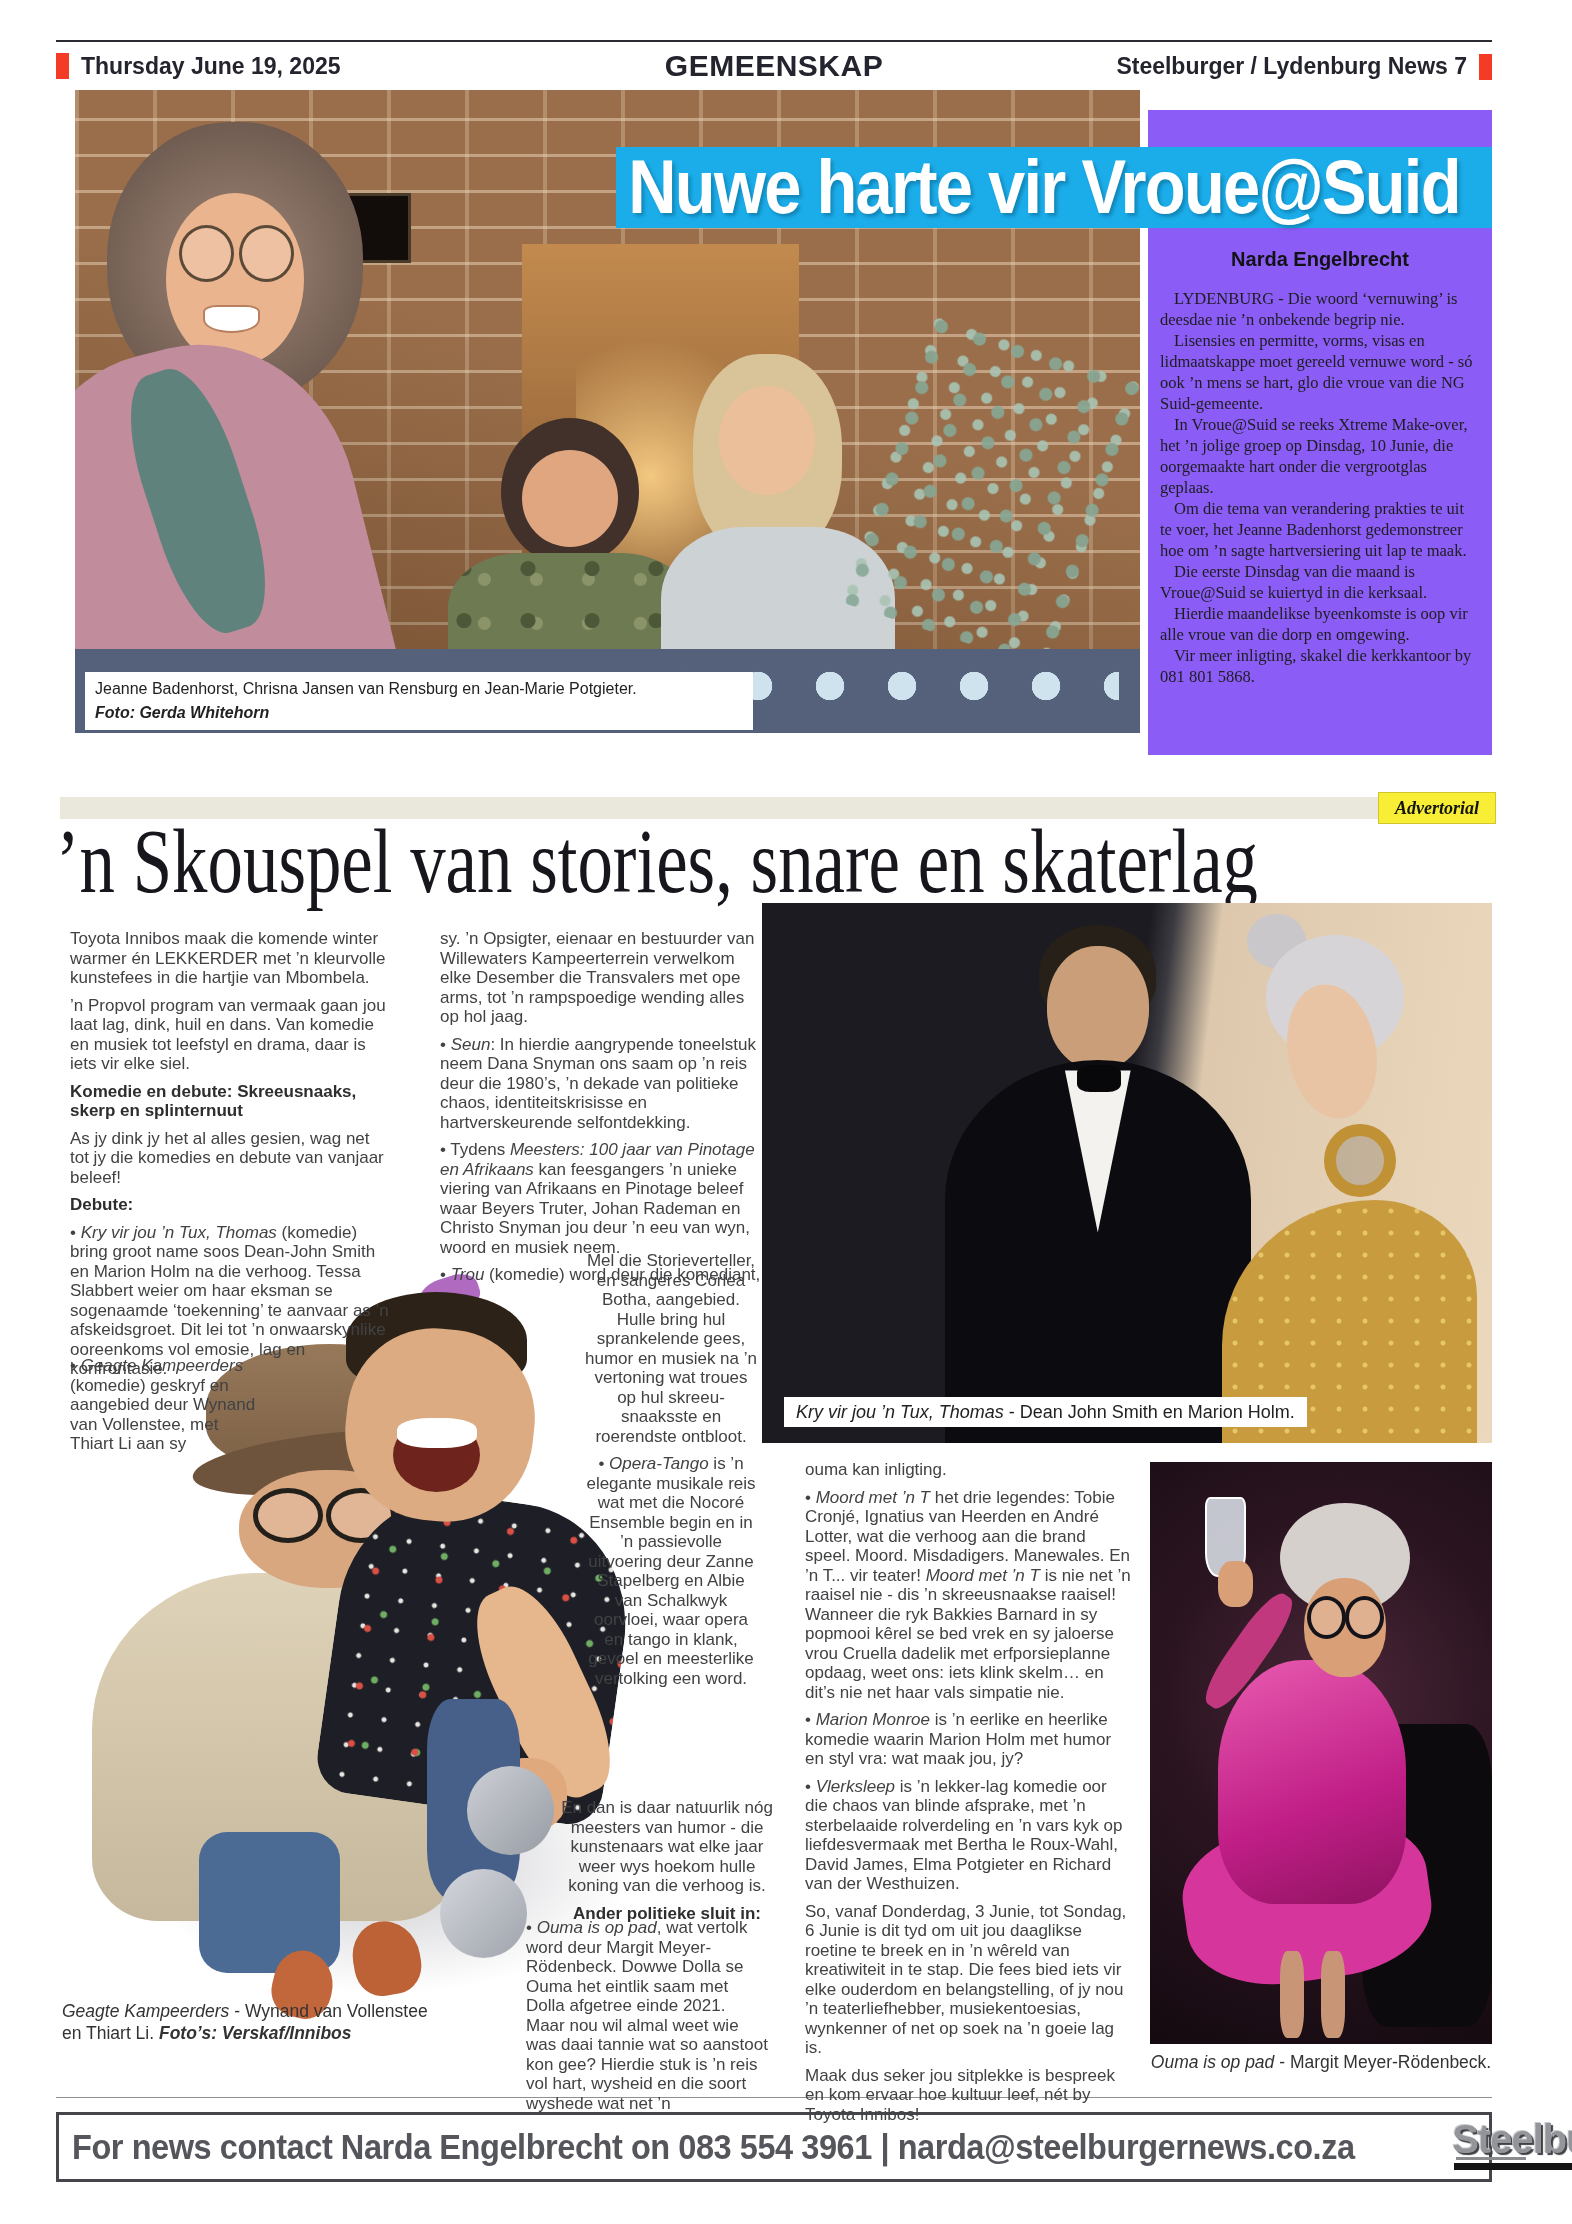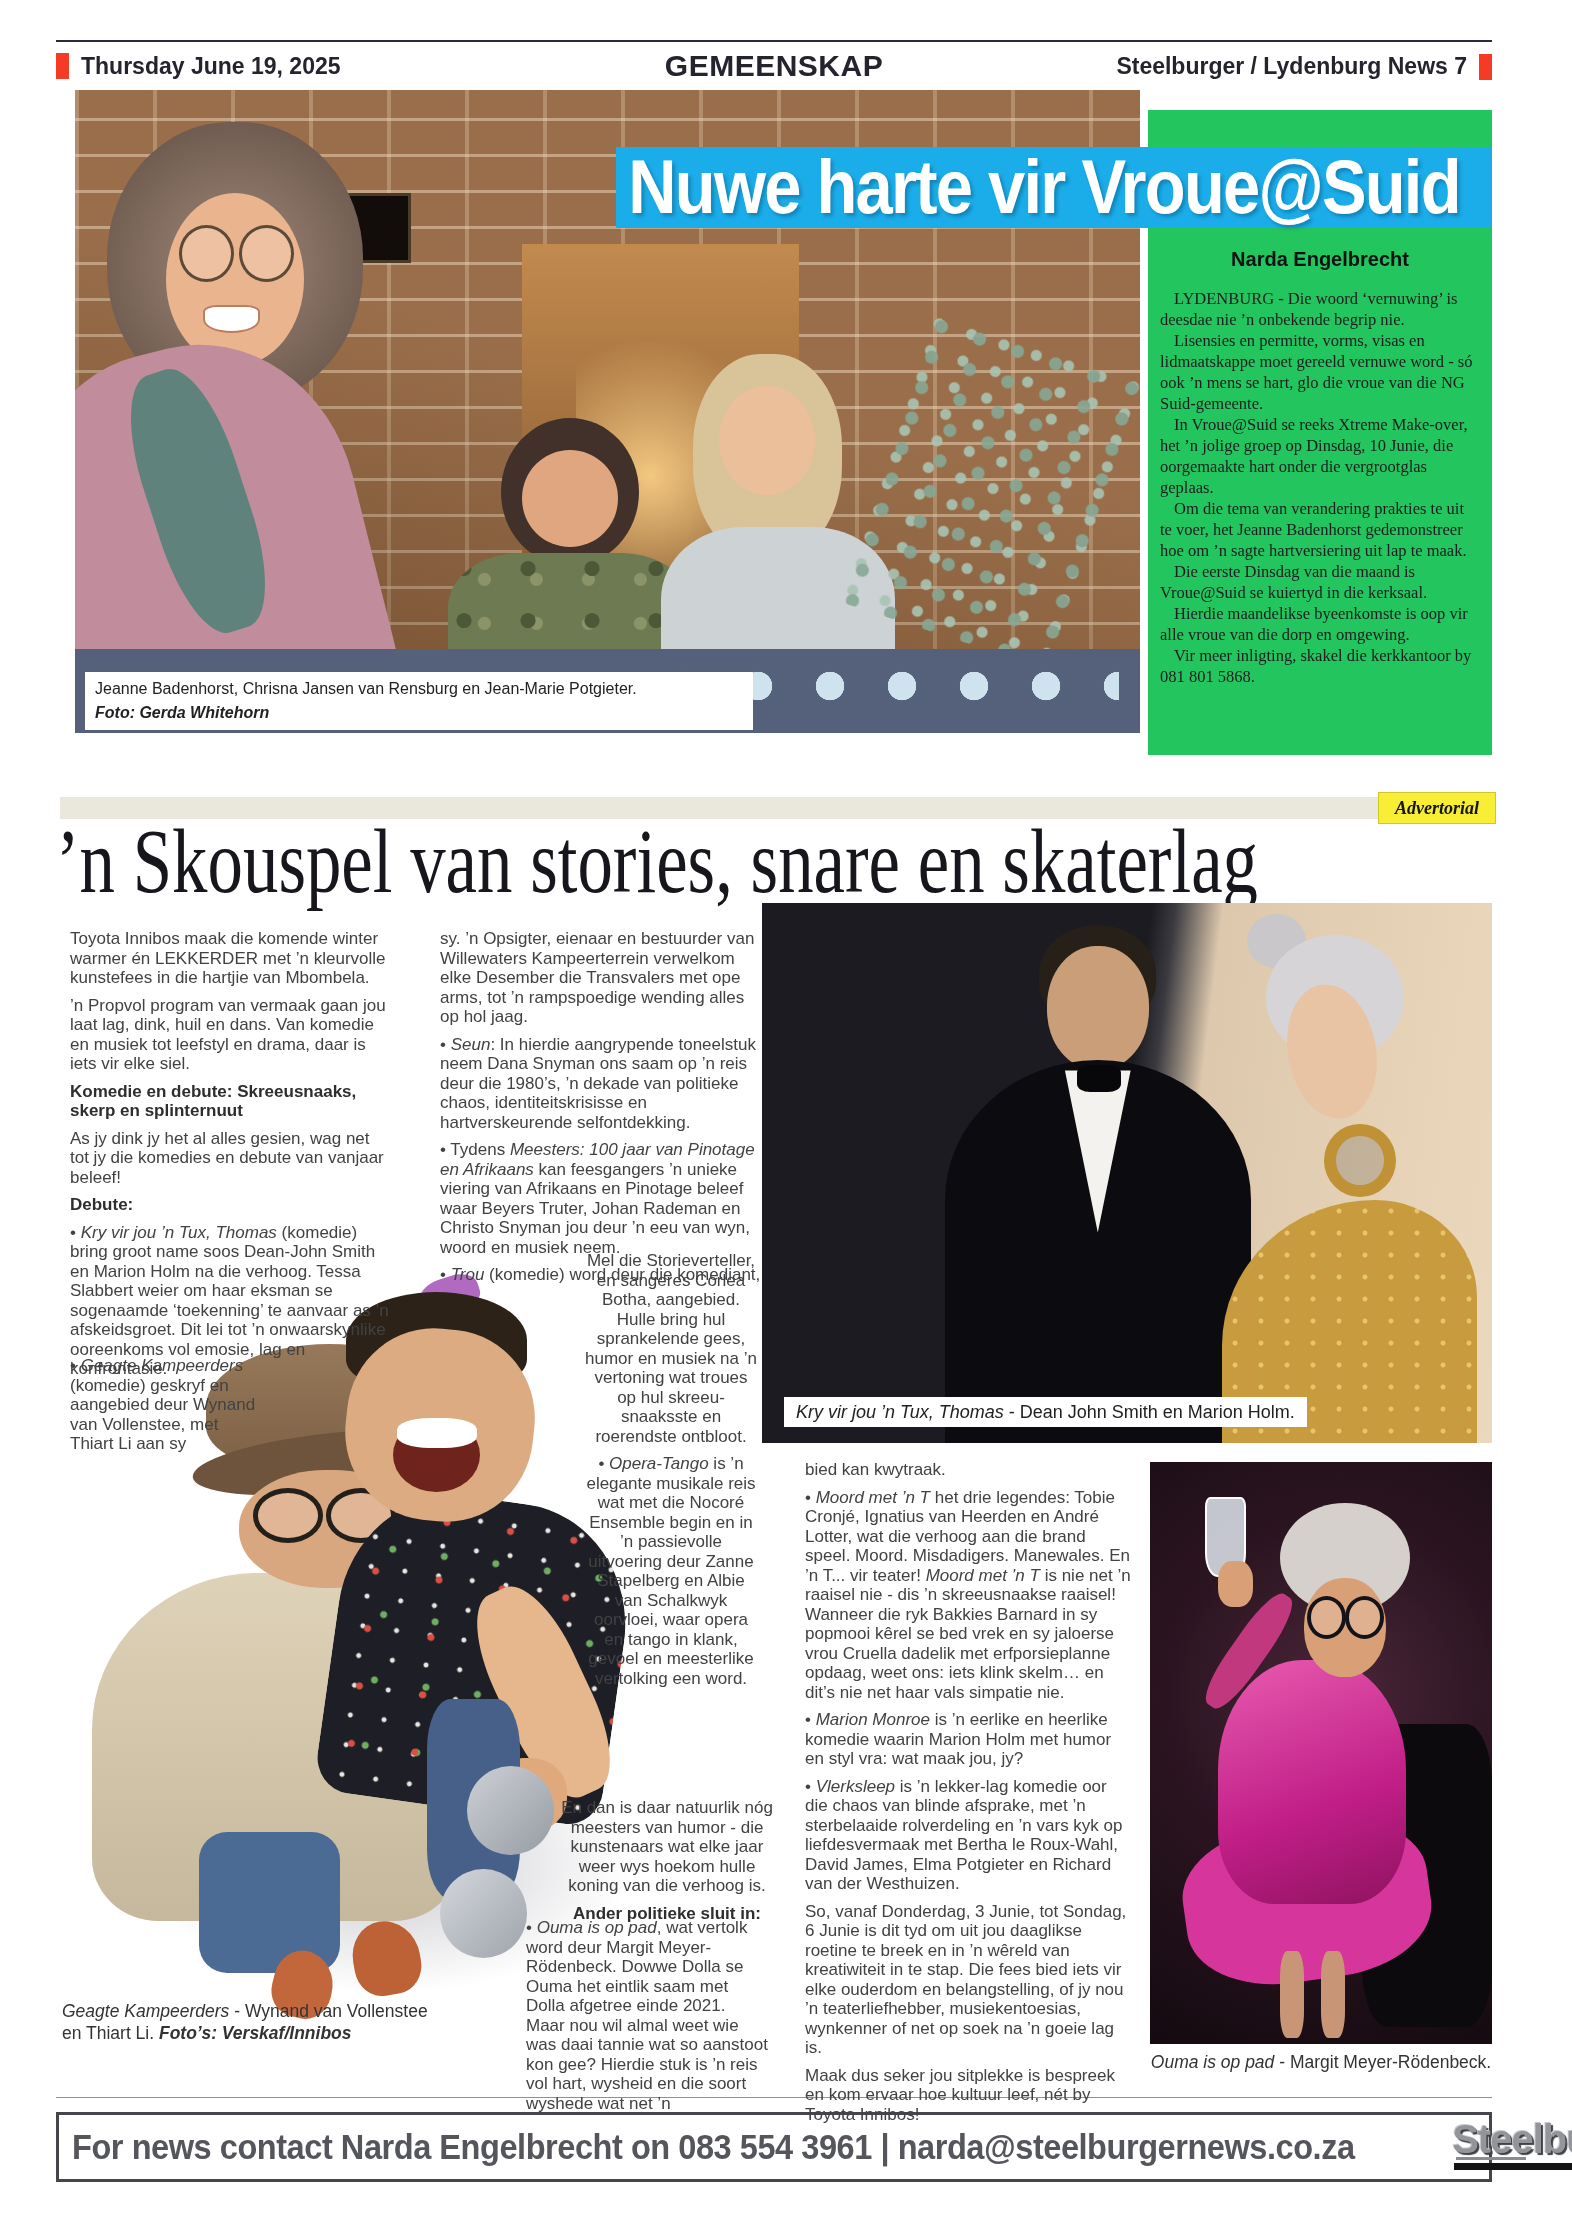--- a/index.html
+++ b/index.html
@@ -55,21 +55,21 @@
      background-image:radial-gradient(circle,#87a896 6px,rgba(0,0,0,0) 7px),
                       radial-gradient(circle,#a9c4b4 5px,rgba(0,0,0,0) 6px);
      background-size:40px 32px,34px 28px;}
   .pt-table{position:absolute;left:0;bottom:0;width:100%;height:13%;background:#55607a;}
   .pt-plates{position:absolute;left:54%;bottom:1%;width:44%;height:11%;
      background-image:radial-gradient(circle,#cfe3ef 0 30%,rgba(0,0,0,0) 31%);
      background-size:72px 60px;}
   .pt-caption{position:absolute;left:10px;top:582px;width:648px;background:#fff;padding:5px 10px;}
   .pt-caption p{margin:0;font-size:16px;line-height:24px;color:#222;}
 
-  .panel{left:1148px;top:110px;width:344px;height:645px;background:#22c55e;}
+  .panel{left:1148px;top:110px;width:344px;height:645px;background:#8b5cf6;}
   .byline{position:absolute;left:0;top:138px;width:100%;text-align:center;
           font-weight:bold;font-size:20px;color:#121214;}
   .serif-body{position:absolute;left:12px;top:178px;width:320px;
       font-family:"Liberation Serif",serif;font-size:16.5px;line-height:21px;color:#1d1d1f;}
   .serif-body p{margin:0;text-indent:14px;}
 
   .cyanbar{left:616px;top:147px;width:876px;height:81px;background:#1badea;overflow:visible;}
   .cyanbar span{display:inline-block;font-weight:bold;font-size:76px;line-height:80px;
       color:#fff;letter-spacing:-2px;transform:scaleX(.88);transform-origin:left center;
       padding-left:14px;white-space:nowrap;text-shadow:3px 3px 4px rgba(0,60,90,.35);}
@@ -344,21 +344,21 @@
       <p><span class="sg-n">• </span><span class="sg-i">Opera-Tango</span><span class="sg-n"> is ’n elegante musikale reis wat met die Nocoré Ensemble begin en in ’n passievolle uitvoering deur Zanne Stapelberg en Albie van Schalkwyk oorvloei, waar opera en tango in klank, gevoel en meesterlike vertolking een word.</span></p>
     </div>
   <div class="abs col c-col2b2">
       <p><span class="sg-n">En dan is daar natuurlik nóg meesters van humor - die kunstenaars wat elke jaar weer wys hoekom hulle koning van die verhoog is.</span></p>
       <p><span class="sg-b">Ander politieke sluit in:</span></p>
     </div>
   <div class="abs col c-col2c">
       <p><span class="sg-n">• </span><span class="sg-i">Ouma is op pad</span><span class="sg-n">, wat vertolk word deur Margit Meyer-Rödenbeck. Dowwe Dolla se Ouma het eintlik saam met Dolla afgetree einde 2021. Maar nou wil almal weet wie was daai tannie wat so aanstoot kon gee? Hierdie stuk is ’n reis vol hart, wysheid en die soort wyshede wat net ’n</span></p>
     </div>
   <div class="abs col c-col3">
-      <p><span class="sg-n">bied kan kwytraak.</span></p>
+      <p><span class="sg-n">ouma kan inligting.</span></p>
       <p><span class="sg-n">• </span><span class="sg-i">Moord met ’n T</span><span class="sg-n"> het drie legendes: Tobie Cronjé, Ignatius van Heerden en André Lotter, wat die verhoog aan die brand speel. Moord. Misdadigers. Manewales. En ’n T... vir teater! </span><span class="sg-i">Moord met ’n T</span><span class="sg-n"> is nie net ’n raaisel nie - dis ’n skreeusnaakse raaisel! Wanneer die ryk Bakkies Barnard in sy popmooi kêrel se bed vrek en sy jaloerse vrou Cruella dadelik met erfporsieplanne opdaag, weet ons: iets klink skelm… en dit’s nie net haar vals simpatie nie.</span></p>
       <p><span class="sg-n">• </span><span class="sg-i">Marion Monroe</span><span class="sg-n"> is ’n eerlike en heerlike komedie waarin Marion Holm met humor en styl vra: wat maak jou, jy?</span></p>
       <p><span class="sg-n">• </span><span class="sg-i">Vlerksleep</span><span class="sg-n"> is ’n lekker-lag komedie oor die chaos van blinde afsprake, met ’n sterbelaaide rolverdeling en ’n vars kyk op liefdesvermaak met Bertha le Roux-Wahl, David James, Elma Potgieter en Richard van der Westhuizen.</span></p>
       <p><span class="sg-n">So, vanaf Donderdag, 3 Junie, tot Sondag, 6 Junie is dit tyd om uit jou daaglikse roetine te breek en in ’n wêreld van kreatiwiteit in te stap. Die fees bied iets vir elke ouderdom en belangstelling, of jy nou ’n teaterliefhebber, musiekentoesias, wynkenner of net op soek na ’n goeie lag is.</span></p>
       <p><span class="sg-n">Maak dus seker jou sitplekke is bespreek en kom ervaar hoe kultuur leef, nét by Toyota Innibos!</span></p>
     </div>
 
   <div class="abs cap cap-kamp">
       <p><span class="sg-i">Geagte Kampeerders</span><span class="sg-n"> - Wynand van Vollenstee en Thiart Li. </span><span class="sg-bi">Foto’s: Verskaf/Innibos</span></p>
     </div>

